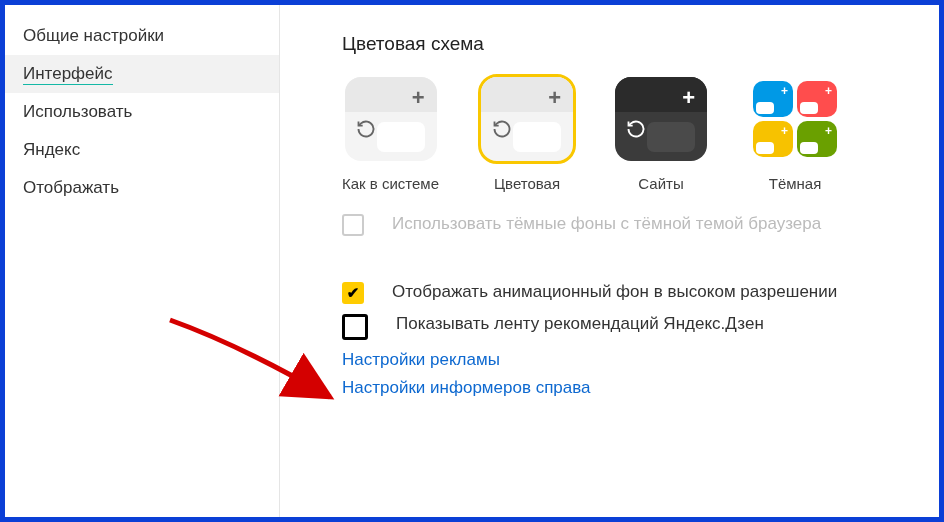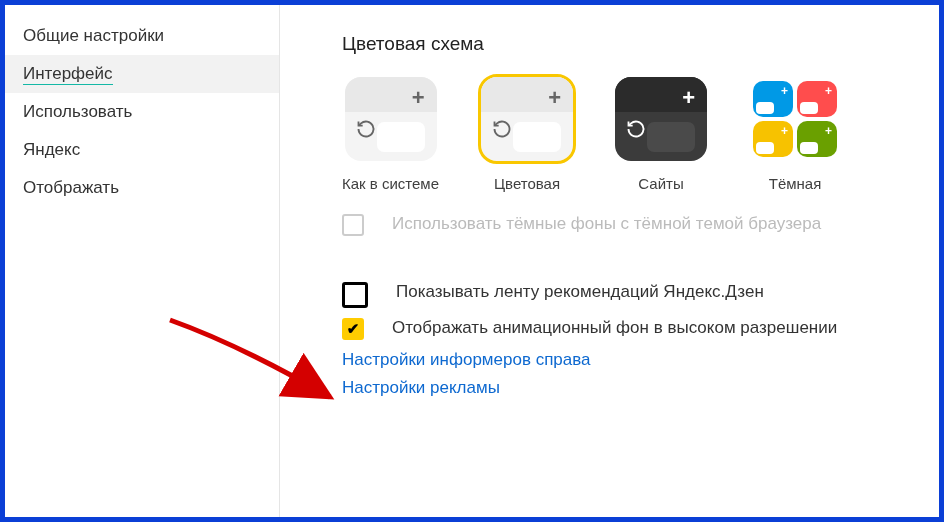--- a/index.html
+++ b/index.html
@@ -123,32 +123,32 @@
       </div>
     </div>
 
     <div class="checkbox-row">
       <div class="cb disabled"></div>
       <div class="cb-label disabled">Использовать тёмные фоны с тёмной темой браузера</div>
     </div>
 
     <div class="section2">
 
+      <div class="checkbox-row">
+        <div class="cb checked"></div>
+        <div class="cb-label">Отображать анимационный фон в высоком разрешении</div>
+      </div>
+
       <div class="checkbox-row" style="margin-top:6px">
         <div class="cb big"></div>
         <div class="cb-label">Показывать ленту рекомендаций Яндекс.Дзен</div>
       </div>
 
-      <div class="checkbox-row">
-        <div class="cb checked"></div>
-        <div class="cb-label">Отображать анимационный фон в высоком разрешении</div>
-      </div>
-
+      <a class="link">Настройки рекламы</a>
       <a class="link">Настройки информеров справа</a>
-      <a class="link">Настройки рекламы</a>
     </div>
   </div>
 
   <svg class="arrow" width="200" height="130">
     <defs>
         <marker id="ah" markerWidth="12" markerHeight="12" refX="9" refY="5" orient="auto">
           <path d="M0,0 L10,5 L0,10 z" fill="#d40000"></path>
         </marker>
       </defs>
     <path d="M10,15 Q80,40 170,92" stroke="#d40000" stroke-width="5" fill="none" marker-end="url(#ah)"></path>

